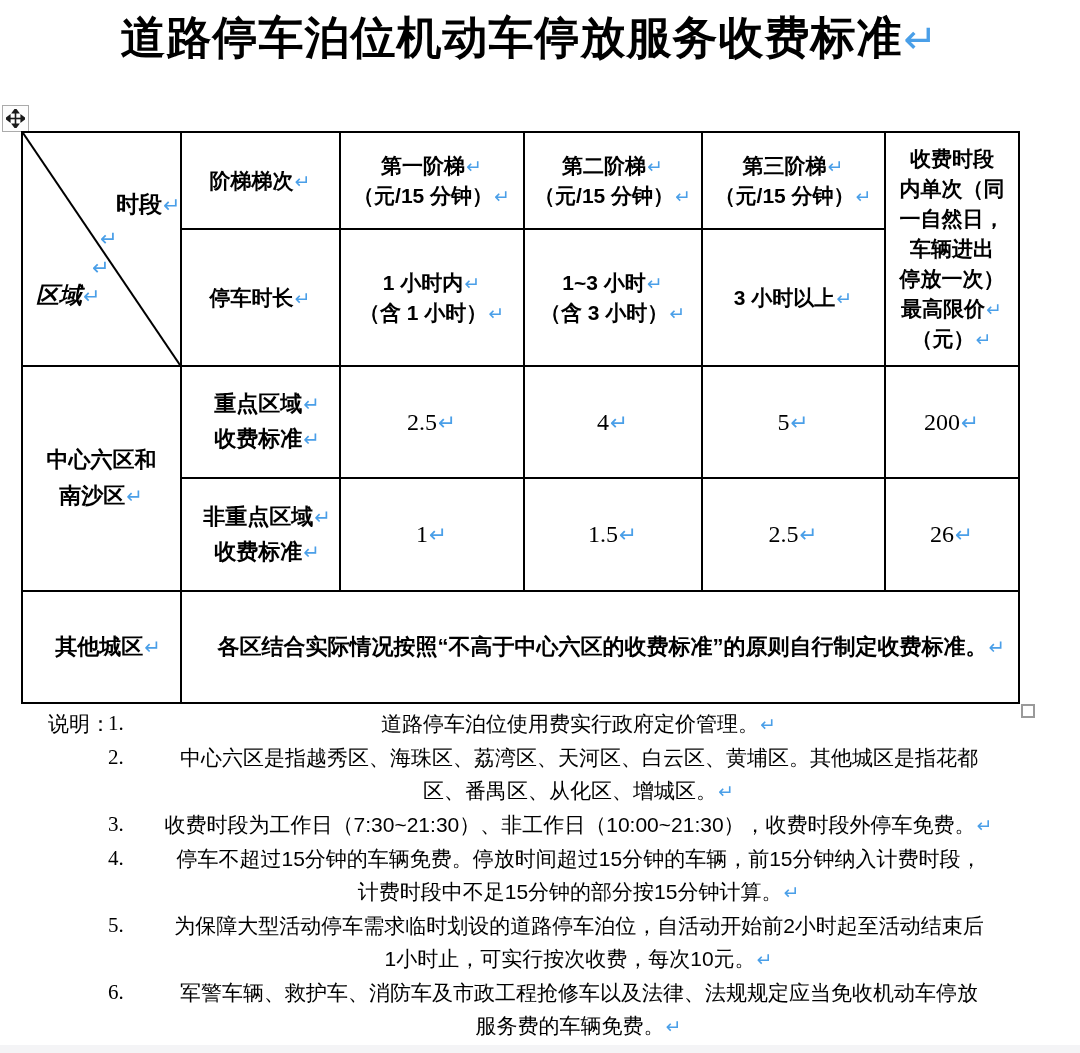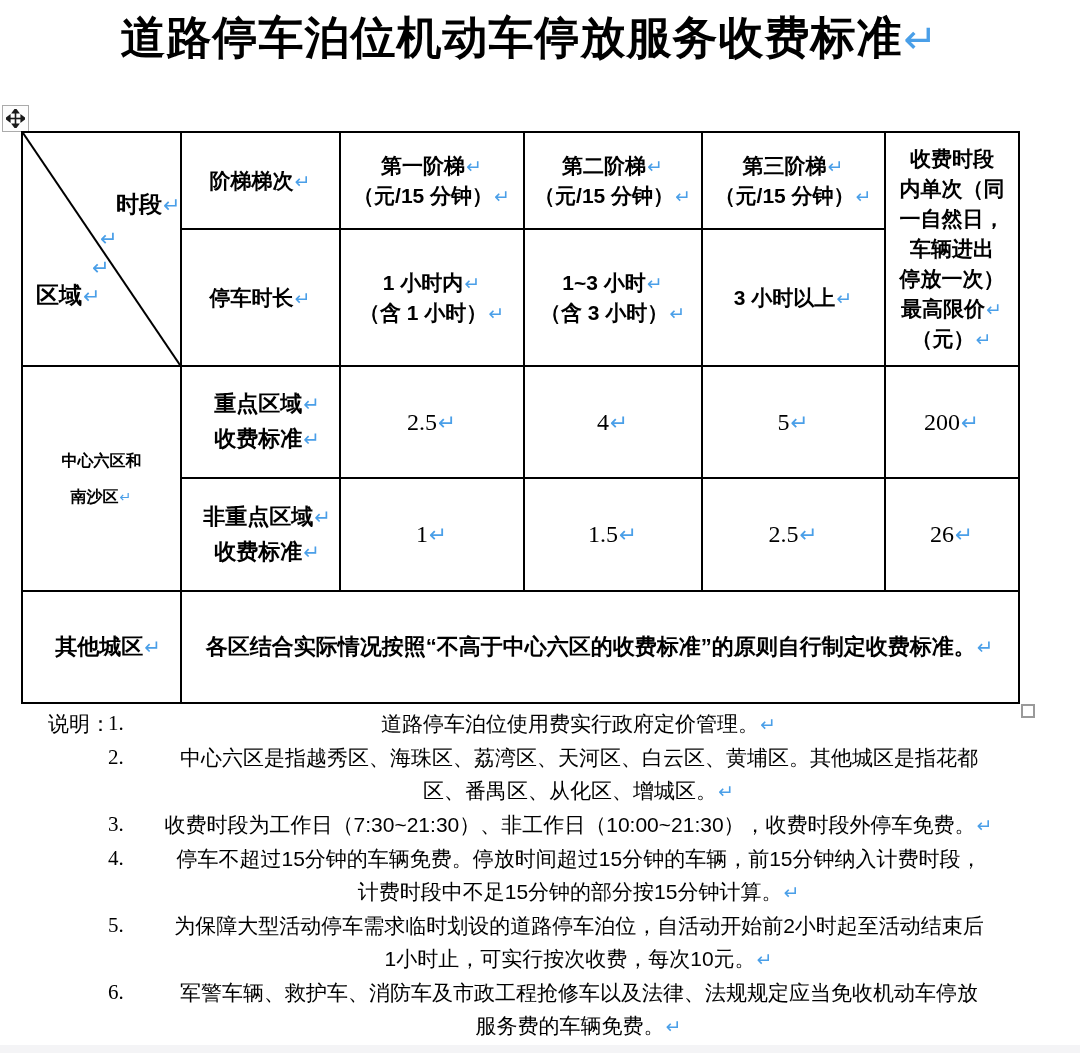--- a/index.html
+++ b/index.html
@@ -52,32 +52,32 @@
     border:2px solid #000;
     text-align:center; vertical-align:middle;
     font-weight:bold; font-size:21px; line-height:29px;
     white-space:pre-line;
     padding:0 2px;
   }
   .fee-table td.num-cell {
     font-family:"Liberation Serif", serif;
     font-weight:normal; font-size:24px;
   }
-  .fee-table td.region-cell { font-size:16px; line-height:36px;text-align:center; }
+  .fee-table td.region-cell { font-size:22px; line-height:36px;text-align:center; }
   .fee-table td.rowlabel-cell { font-size:22px; line-height:34px;padding-left:16px; }
   .fee-table td.maxcap-cell { line-height:30px;margin-left:28px; }
   .fee-table td.other-text-cell {
-    text-align:center; font-size:22px; line-height:42px;
+    text-align:right; font-size:22px; line-height:42px;
     padding:0 12px;
   }
   
   td.diag-cell { position:relative; padding:2px; }
   .diag-svg { position:absolute; left:0; top:0; width:100%; height:100%; }
   .diag-time { position:absolute; top:57px; left:93px; font-size:23px; white-space:nowrap; }
-  .diag-zone { position:absolute; top:148px; left:13px; font-size:23px; white-space:nowrap; }
+  .diag-zone { position:absolute; top:148px; left:13px; font-size:23px; white-space:nowrap;font-style:italic; }
   .diag-m1 { position:absolute; top:92px; left:76px; font-size:21px; }
   .diag-m2 { position:absolute; top:121px; left:68px; font-size:21px; }
   
   .notes {
     position:absolute; left:48px; top:707px; width:990px;
     font-size:21px; line-height:33px;
   }
   .notes-label { position:absolute; left:0; top:0; }
   .note-item { position:relative; margin-left:92px; width:878px; }
   .note-num {

